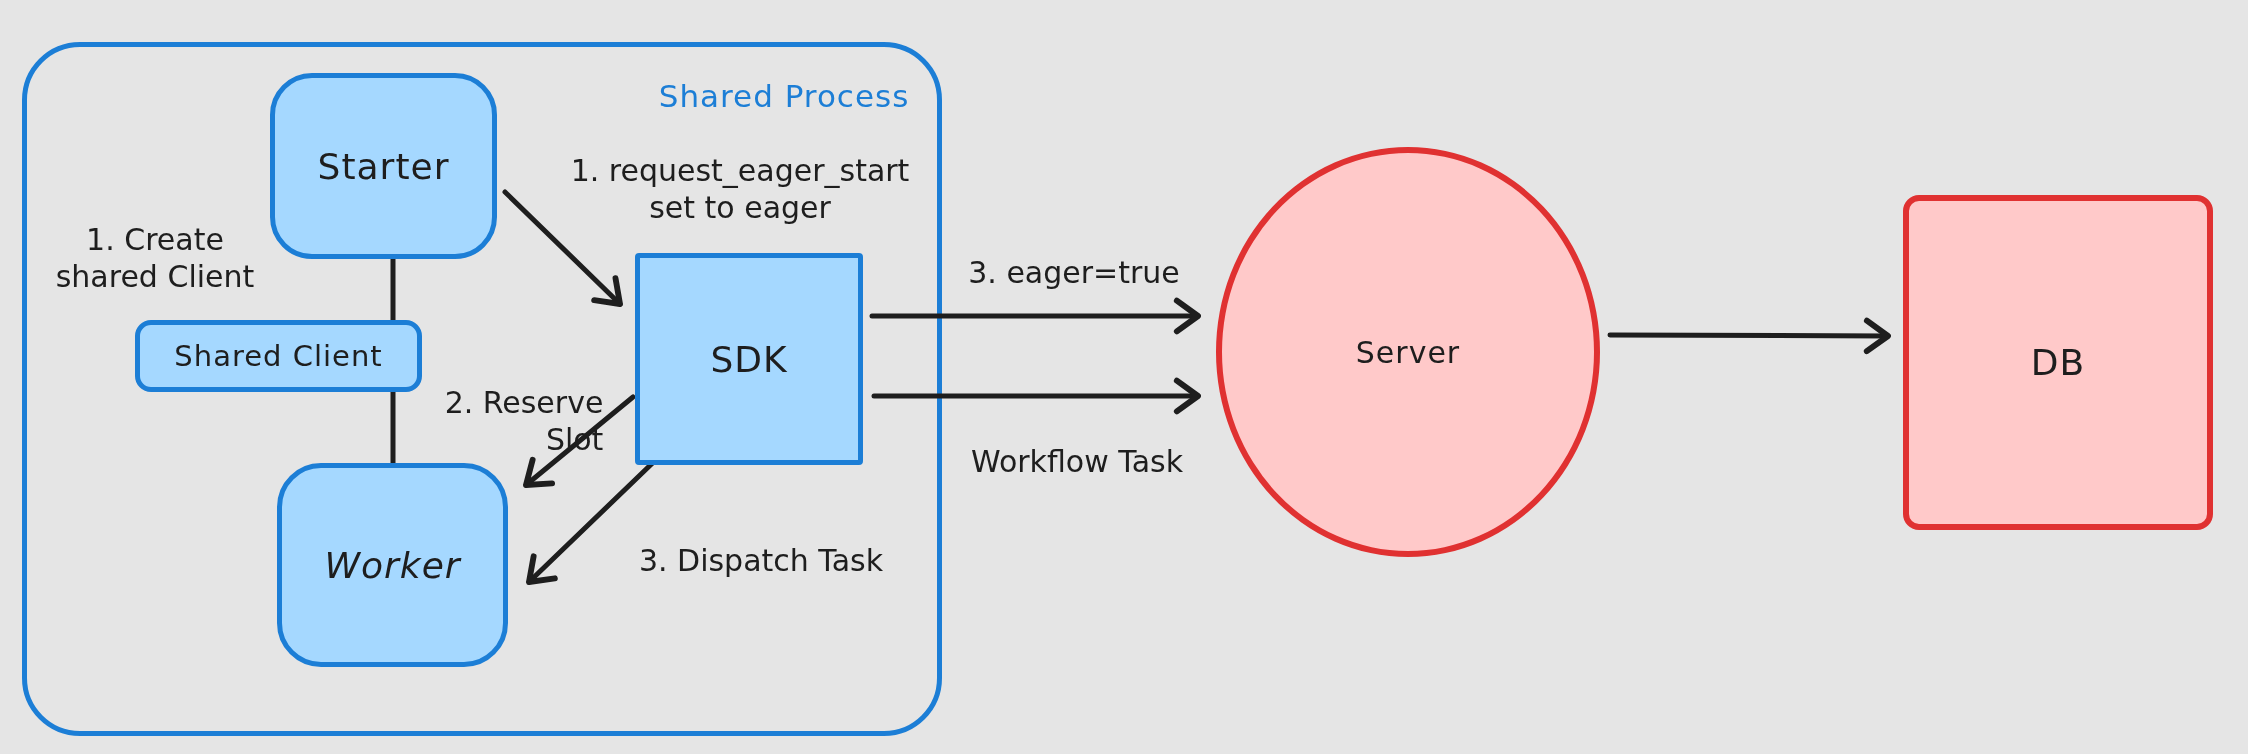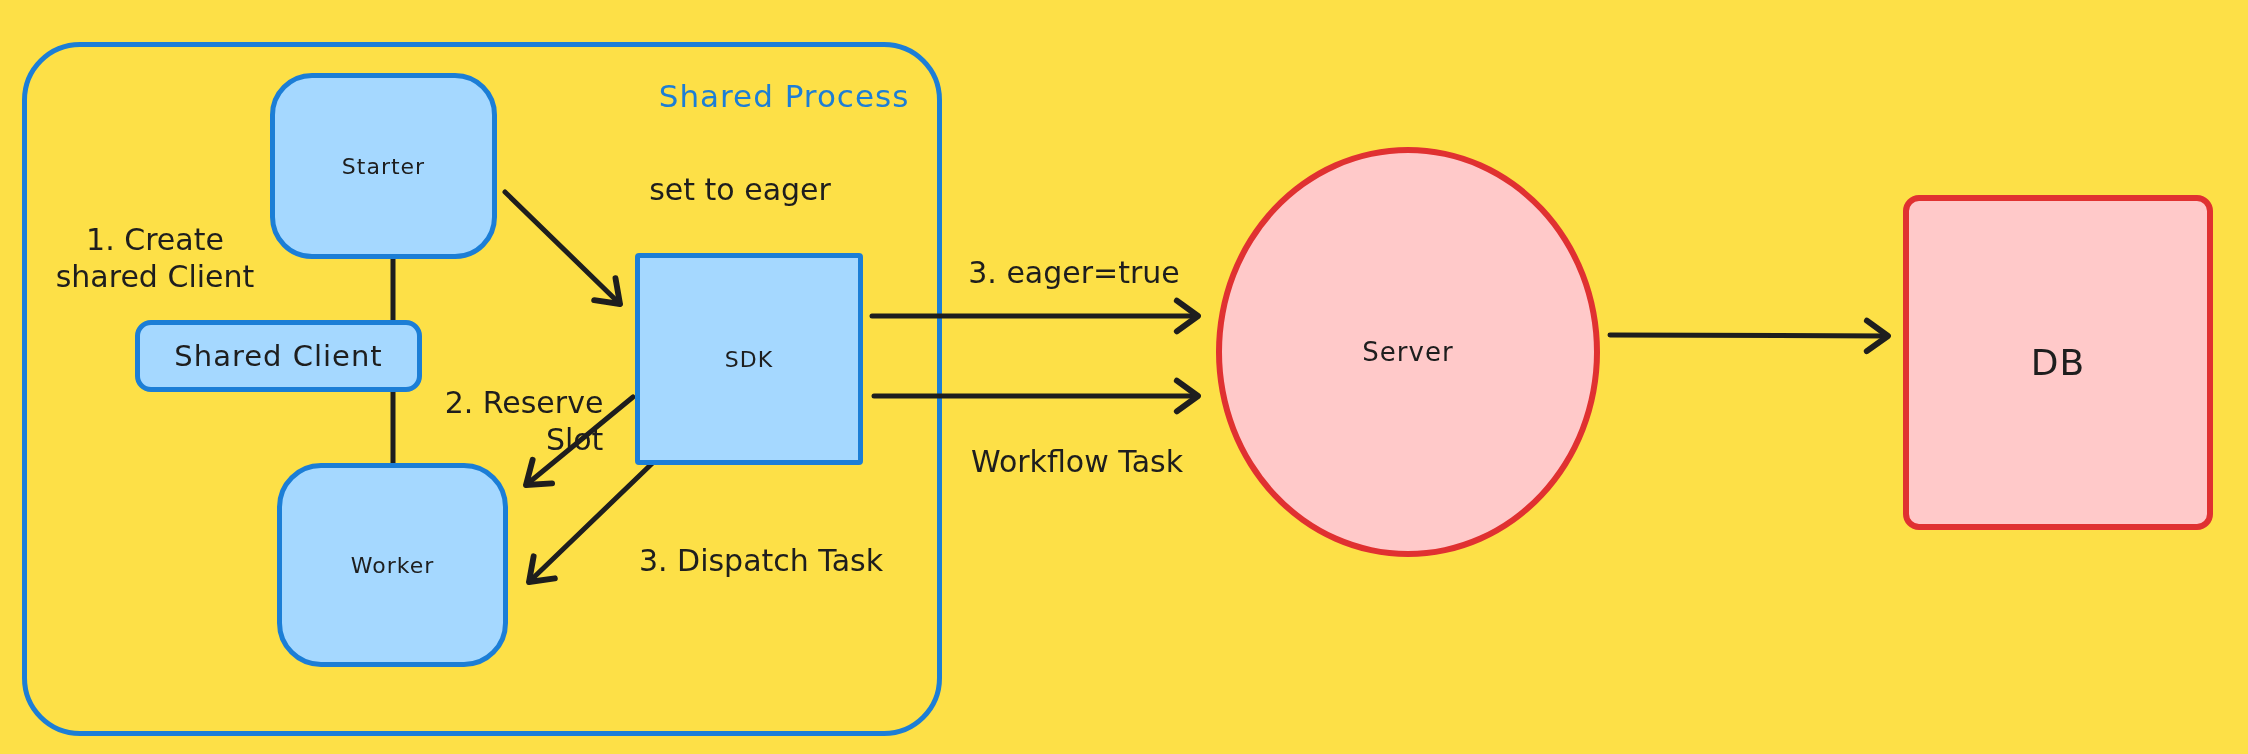--- a/index.html
+++ b/index.html
@@ -11,21 +11,21 @@
     --title-blue: #1c7ed6;
   }
   html, body {
     margin: 0; padding: 0;
     background: #ffffff;
   }
   .canvas {
     position: relative;
     width: 2248px;
     height: 754px;
-    background: #fde047;
+    background: #e5e5e5;
     overflow: hidden;
     font-family: "DejaVu Sans", "Liberation Sans", sans-serif;
     color: var(--ink);
   }
   .container-box {
     position: absolute;
     left: 22px; top: 42px;
     width: 920px; height: 694px;
     border: 5px solid var(--blue-stroke);
     border-radius: 58px;
@@ -40,37 +40,37 @@
     font-size: 31px;
     letter-spacing: 1px;
     white-space: nowrap;
   }
   .node {
     position: absolute;
     display: flex;
     align-items: center;
     justify-content: center;
     box-sizing: border-box;
-    font-size: 22px;
+    font-size: 36px;
     letter-spacing: 1px;
     white-space: nowrap;
   }
   .node.blue {
     background: var(--blue-fill);
     border: 5px solid var(--blue-stroke);
   }
   .node.red {
     background: var(--red-fill);
     border: 6px solid var(--red-stroke);
   }
   .node-starter  { left: 270px; top: 73px;  width: 227px; height: 186px; border-radius: 42px; }
   .node-shared-client { left: 135px; top: 320px; width: 287px; height: 72px; border-radius: 16px; font-size: 29px; }
-  .node-worker   { left: 277px; top: 463px; width: 231px; height: 204px; border-radius: 44px; }
+  .node-worker   { left: 277px; top: 463px; width: 231px; height: 204px; border-radius: 44px; font-style: italic; }
   .node-sdk      { left: 635px; top: 253px; width: 228px; height: 212px; border-radius: 4px; }
-  .node-server   { left: 1216px; top: 147px; width: 384px; height: 410px; border-radius: 50%; font-size: 26px; }
+  .node-server   { left: 1216px; top: 147px; width: 384px; height: 410px; border-radius: 50%; font-size: 30px; }
   .node-db       { left: 1903px; top: 195px; width: 310px; height: 335px; border-radius: 16px; font-size: 36px; }
   .annotation {
     position: absolute;
     transform: translate(-50%, -50%);
     text-align: center;
     font-size: 30px;
     line-height: 37px;
     white-space: nowrap;
     color: var(--ink);
   }
@@ -137,20 +137,21 @@
   <div class="node red node-db">
     <span>DB</span>
   </div>
 
   <div class="annotation ann-create">
     <div>1. Create</div>
     <div>shared Client</div>
   </div>
 
   <div class="annotation ann-request">
+    <div>1. request_eager_start</div>
     <div>set to eager</div>
   </div>
 
   <div class="annotation ann-reserve">
     <div>2. Reserve</div>
     <div>Slot</div>
   </div>
 
   <div class="annotation ann-eager">3. eager=true</div>
 

